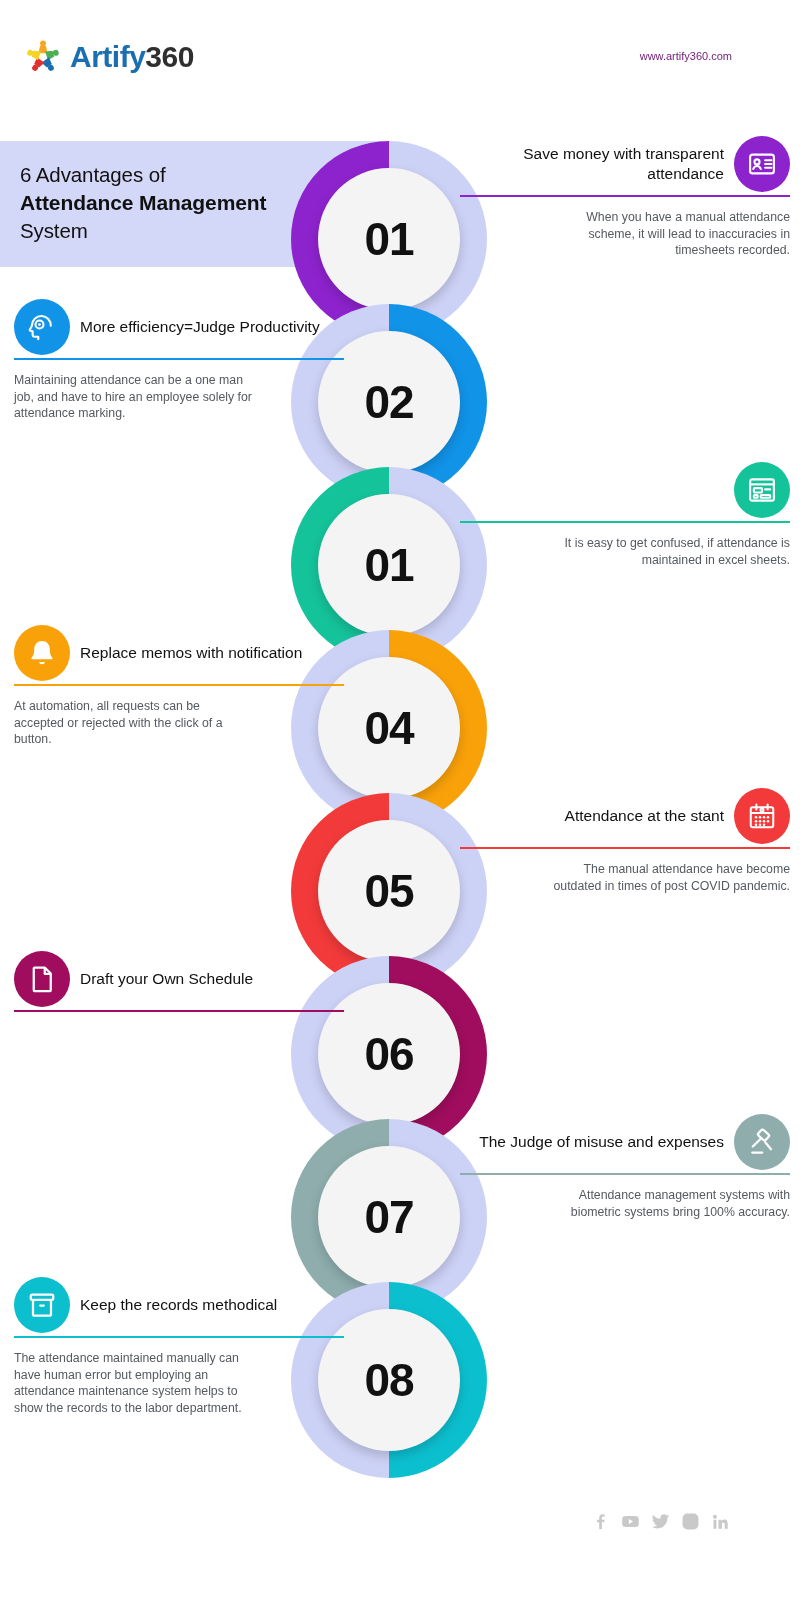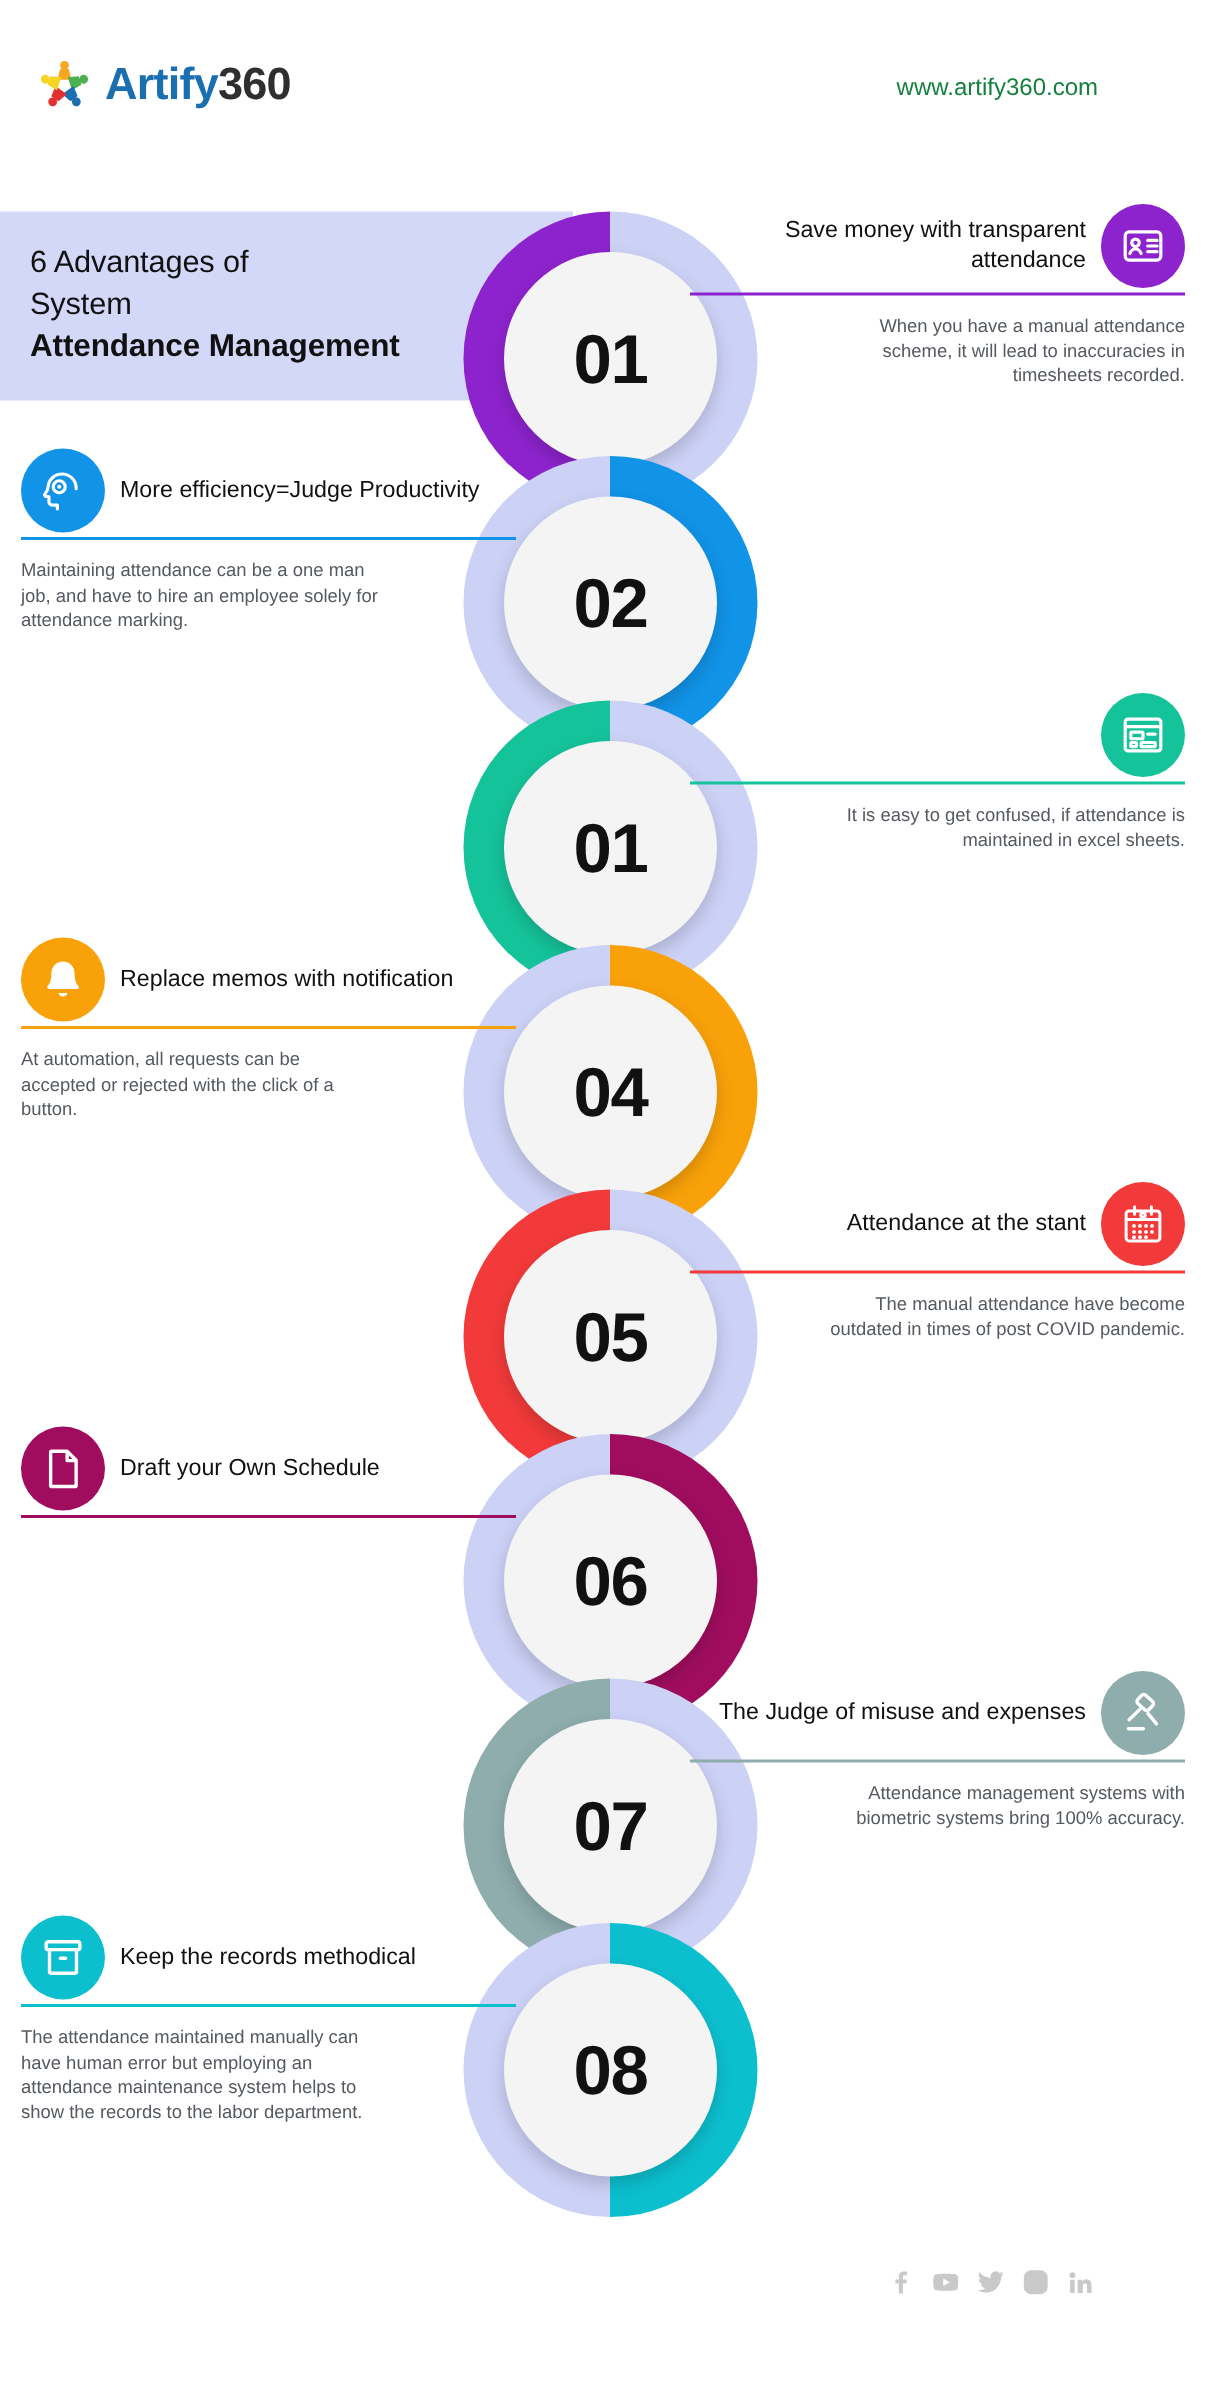--- a/index.html
+++ b/index.html
@@ -32,22 +32,22 @@
     font-size: 30px;
     font-weight: bold;
     letter-spacing: -0.5px;
     white-space: nowrap;
   }
   #logo-text .p1 { color: #1a6fb0; }
   #logo-text .p2 { color: #2f2f2f; }
   #site-url {
     position: absolute;
     right: 72px; top: 50px;
-    font-size: 16px;
-    color: #15803d;
+    font-size: 11px;
+    color: #701a75;
   }
 
   
   #title-block {
     position: absolute;
     left: 0; top: 141px;
     width: 382px;
     height: 126px;
     background: #d4d8f8;
     padding: 20px 24px 0 20px;
@@ -64,21 +64,21 @@
   #spine {
     position: absolute;
     left: 0; top: 0;
     width: 804px;
     height: 1600px;
     pointer-events: none;
   }
 
   .ring-wrap {
     position: absolute;
-    left: 309px;
+    left: 291px;
     width: 196px;
     height: 196px;
   }
   .ring {
     position: absolute;
     inset: 0;
     border-radius: 50%;
   }
   
   .ring.side-left {
@@ -201,22 +201,22 @@
           </g>
       </g>
     </svg>
     <div id="logo-text"><span class="p1">Artify</span><span class="p2">360</span></div>
   </div>
   <div id="site-url">www.artify360.com</div>
 </div>
 
 <div id="title-block">
   <div class="t-line">6 Advantages of</div>
+  <div class="t-line t-bold">Attendance Management</div>
   <div class="t-line">System</div>
-  <div class="t-line t-bold">Attendance Management</div>
 </div>
 
 <div id="spine">
     <div class="ring-wrap" style="top: 141px; --accent: #8d23cd;">
       <div class="ring side-left"></div>
       <div class="disc">
         <div class="disc-num">01</div>
       </div>
     </div>
     <div class="ring-wrap" style="top: 304px; --accent: #1193e8;">

